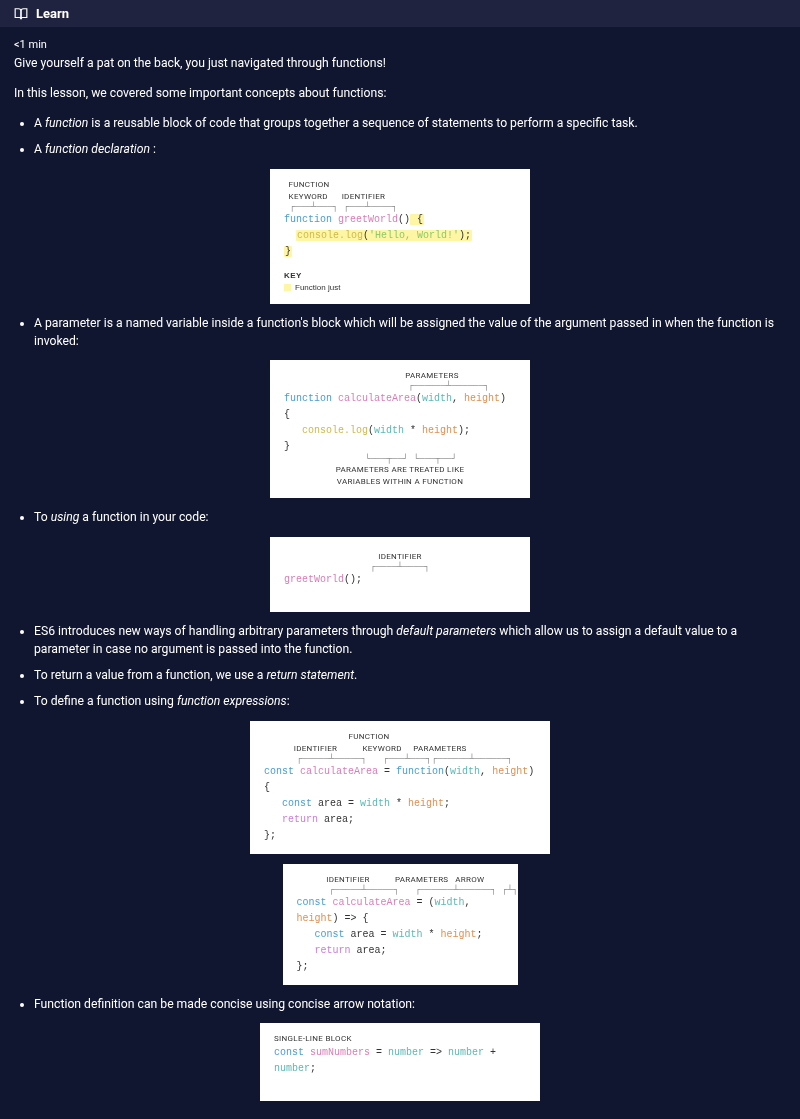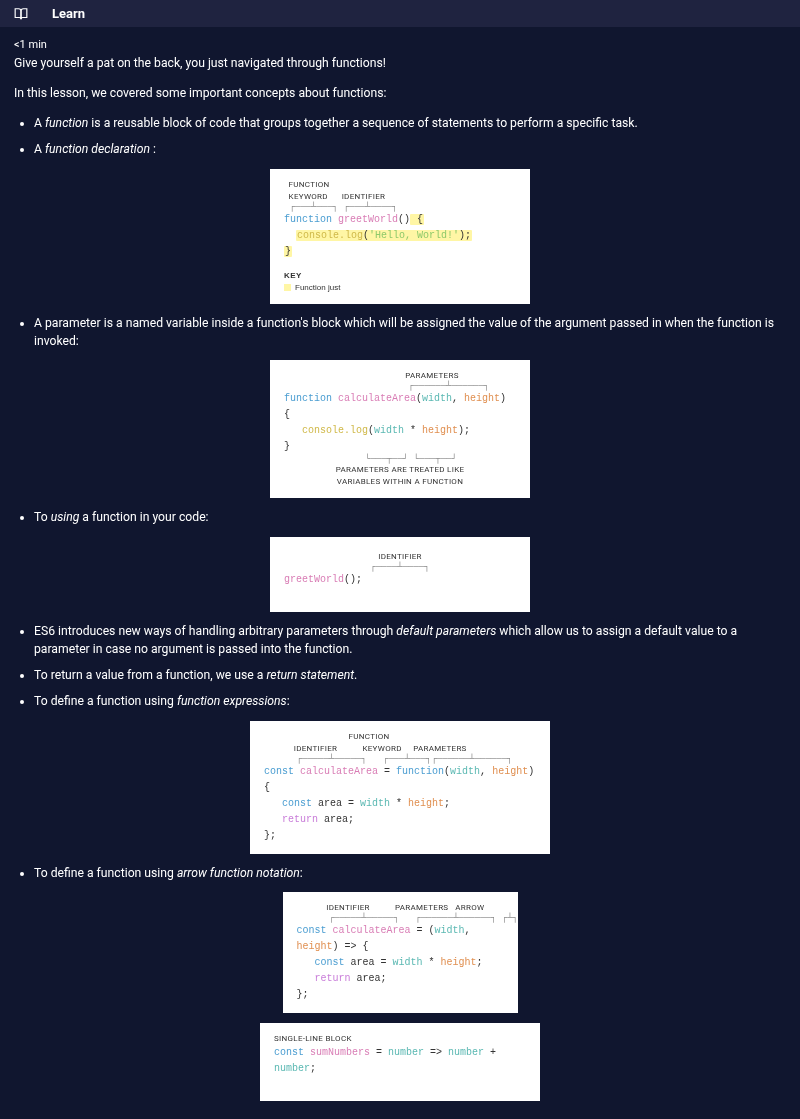--- a/index.html
+++ b/index.html
@@ -8,21 +8,21 @@
     color: #fff;
     font-family: -apple-system, BlinkMacSystemFont, "Segoe UI", Roboto, Helvetica, Arial, sans-serif;
     width: 800px;
     min-height: 1119px;
   }
   .header {
     background: #1F2340;
     padding: 6px 14px;
     display: flex;
     align-items: center;
-    gap: 24px;
+    gap: 8px;
   }
   .header .book-icon svg { display: block; }
   .header .title { font-weight: 700; font-size: 13px; }
   .content {
     padding: 10px 14px 14px 14px;
     font-size: 12.2px;
     line-height: 1.5;
   }
   .readtime { font-size: 11px; margin-bottom: 0; }
   p { margin-bottom: 12px; }
@@ -162,40 +162,38 @@
     <div class="code">
       <span class="kw-blue">const</span>
       <span class="kw-pink">calculateArea</span><span> = </span><span class="kw-blue">function</span><span>(</span><span class="kw-teal">width</span><span>, </span><span class="kw-orange">height</span><span>)</span><span> {</span><br>
       &nbsp;&nbsp;&nbsp;<span class="kw-blue">const</span><span> area </span><span>= </span><span class="kw-teal">width</span><span> * </span><span class="kw-orange">height</span><span>;</span><br>
       &nbsp;&nbsp;&nbsp;<span class="kw-return">return</span><span> area</span><span>;</span><br>
       <span>};</span>
     </div>
   </div>
     </div>
 
-  <ul>
-    <li>
-      <span>To define a function using </span><em>arrow function notation</em><span>:</span>
-    </li>
-  </ul>
 
   <div class="diagram-wrap">
       <div class="diagram d5">
     <div class="labelrow">&nbsp;&nbsp;&nbsp;&nbsp;&nbsp;&nbsp;&nbsp;&nbsp;&nbsp;&nbsp;&nbsp;&nbsp;&nbsp;<span>IDENTIFIER</span>&nbsp;&nbsp;&nbsp;&nbsp;&nbsp;&nbsp;&nbsp;&nbsp;&nbsp;&nbsp;&nbsp;<span>PARAMETERS</span>&nbsp;&nbsp;&nbsp;<span>ARROW</span></div>
     <div class="bracketrow">&nbsp;&nbsp;&nbsp;&nbsp;&nbsp;&nbsp;┌─────┴─────┐&nbsp;&nbsp;&nbsp;┌──────┴──────┐&nbsp;┌┴┐</div>
     <div class="code">
       <span class="kw-blue">const</span>
       <span class="kw-pink">calculateArea</span><span> = </span><span>(</span><span class="kw-teal">width</span><span>, </span><span class="kw-orange">height</span><span>)</span><span> =&gt; </span><span>{</span><br>
       &nbsp;&nbsp;&nbsp;<span class="kw-blue">const</span><span> area </span><span>= </span><span class="kw-teal">width</span><span> * </span><span class="kw-orange">height</span><span>;</span><br>
       &nbsp;&nbsp;&nbsp;<span class="kw-return">return</span><span> area</span><span>;</span><br>
       <span>};</span>
     </div>
   </div>
     </div>
 
+  <ul>
+    <li>Function definition can be made concise using concise arrow notation:</li>
+  </ul>
 
   <div class="diagram-wrap">
       <div class="diagram d6">
     <div class="labelrow"><span>SINGLE-LINE BLOCK</span></div>
     <div class="code">
       <span class="kw-blue">const</span>
       <span class="kw-pink">sumNumbers</span><span> = </span><span class="kw-teal">number</span><span> =&gt; </span><span class="kw-teal">number</span><span> + </span><span class="kw-teal">number</span><span>;</span>
     </div>
     <div style="height:14px;"></div>
 

